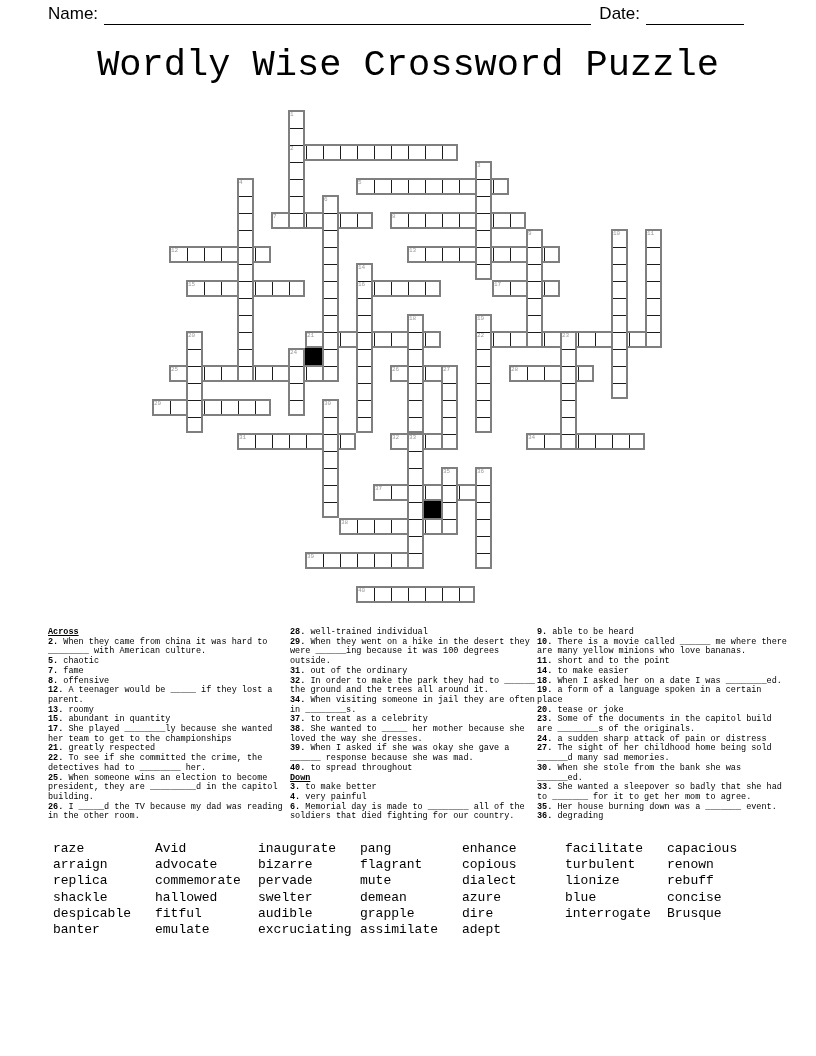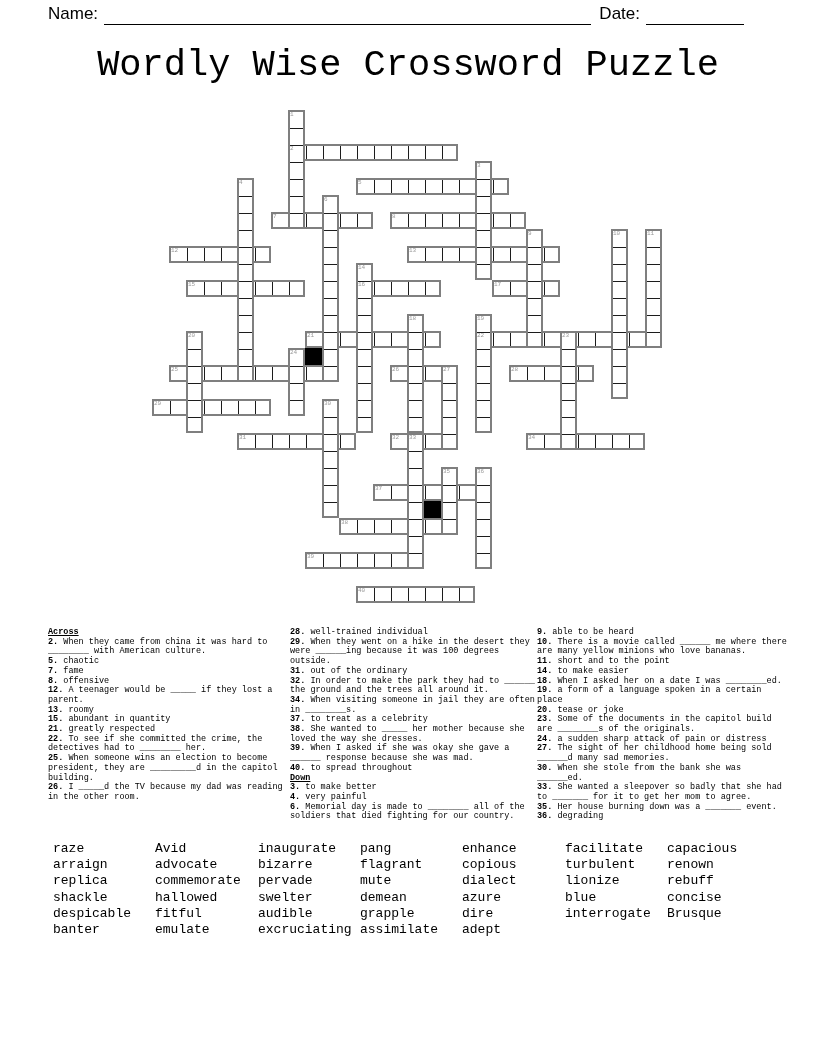--- a/index.html
+++ b/index.html
@@ -429,20 +429,21 @@
 
   <div class="clue-col" id="clue-col-1">
       <p class="clue-head">Across</p>
       <p class="clue"><b>2.</b> When they came from china it was hard to ________ with American culture.</p>
       <p class="clue"><b>5.</b> chaotic</p>
       <p class="clue"><b>7.</b> fame</p>
       <p class="clue"><b>8.</b> offensive</p>
       <p class="clue"><b>12.</b> A teenager would be _____ if they lost a parent.</p>
       <p class="clue"><b>13.</b> roomy</p>
       <p class="clue"><b>15.</b> abundant in quantity</p>
+      <p class="clue"><b>17.</b> She played ________ly because she wanted her team to get to the championships</p>
       <p class="clue"><b>21.</b> greatly respected</p>
       <p class="clue"><b>22.</b> To see if she committed the crime, the detectives had to ________ her.</p>
       <p class="clue"><b>25.</b> When someone wins an election to become president, they are _________d in the capitol building.</p>
       <p class="clue"><b>26.</b> I _____d the TV because my dad was reading in the other room.</p>
     </div>
   <div class="clue-col" id="clue-col-2">
       <p class="clue"><b>28.</b> well-trained individual</p>
       <p class="clue"><b>29.</b> When they went on a hike in the desert they were ______ing because it was 100 degrees outside.</p>
       <p class="clue"><b>31.</b> out of the ordinary</p>
       <p class="clue"><b>32.</b> In order to make the park they had to ______ the ground and the trees all around it.</p>

